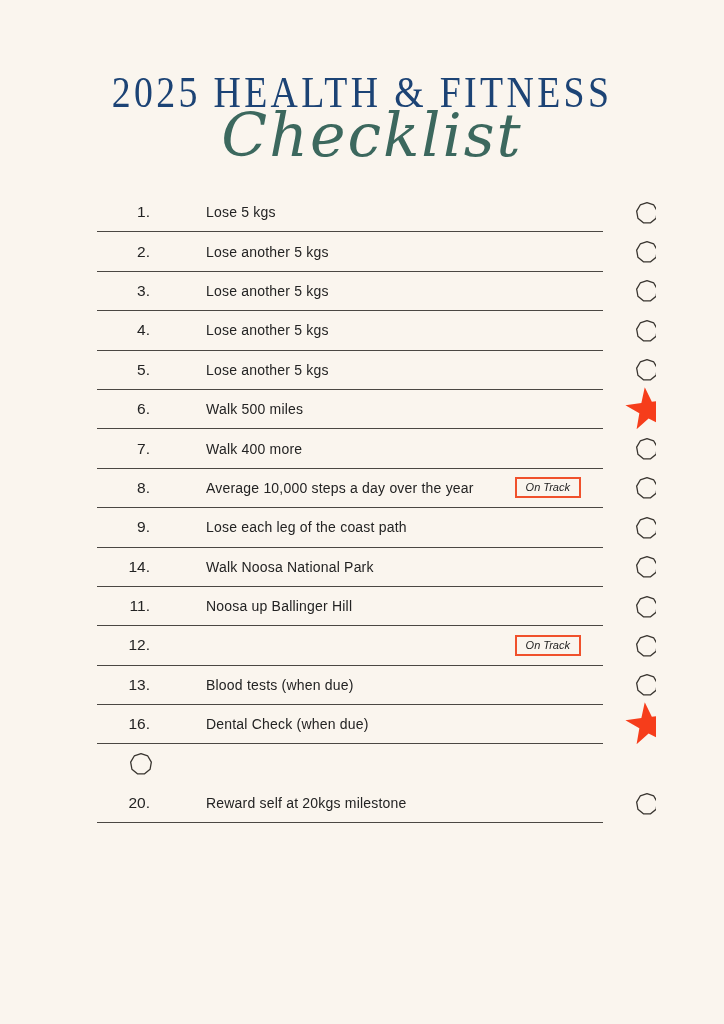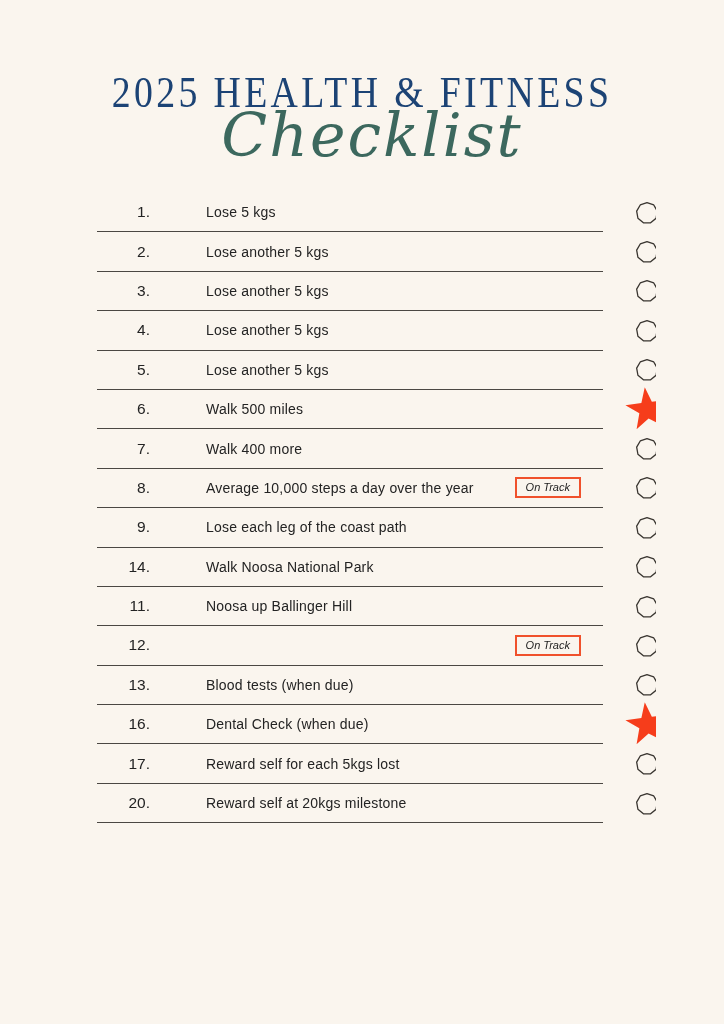--- a/index.html
+++ b/index.html
@@ -310,25 +310,20 @@
     </div>
     <div class="marker">
 
       <svg class="star-svg" width="47" height="45" viewBox="0 0 48 46">
         <polygon points="24,0 29.41,15.56 45.87,15.89 32.75,25.84 37.52,41.61 24,32.2 10.48,41.61 15.25,25.84 2.13,15.89 18.59,15.56"></polygon>
       </svg>
     </div>
   </div>
 
   <div class="row">
-    <div class="row-main">
-      <span class="num">17.</span>
-      <span class="label">Reward self for each 5kgs lost</span>
-
-    </div>
     <div class="marker">
       <svg class="seal-svg" width="22" height="22" viewBox="0 0 22 22">
         <polygon points="11,0.7 17.75,2.96 21.34,9.18 20.09,16.25 14.59,20.87 7.41,20.87 1.91,16.25 0.66,9.18 4.25,2.96"></polygon>
       </svg>
 
     </div>
   </div>
 
   <div class="row">
     <div class="row-main">

